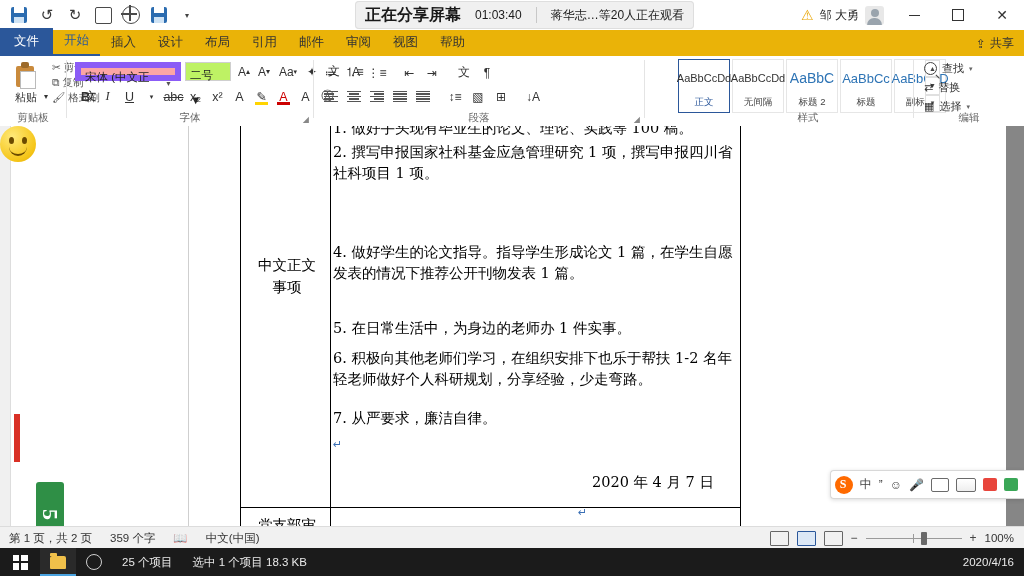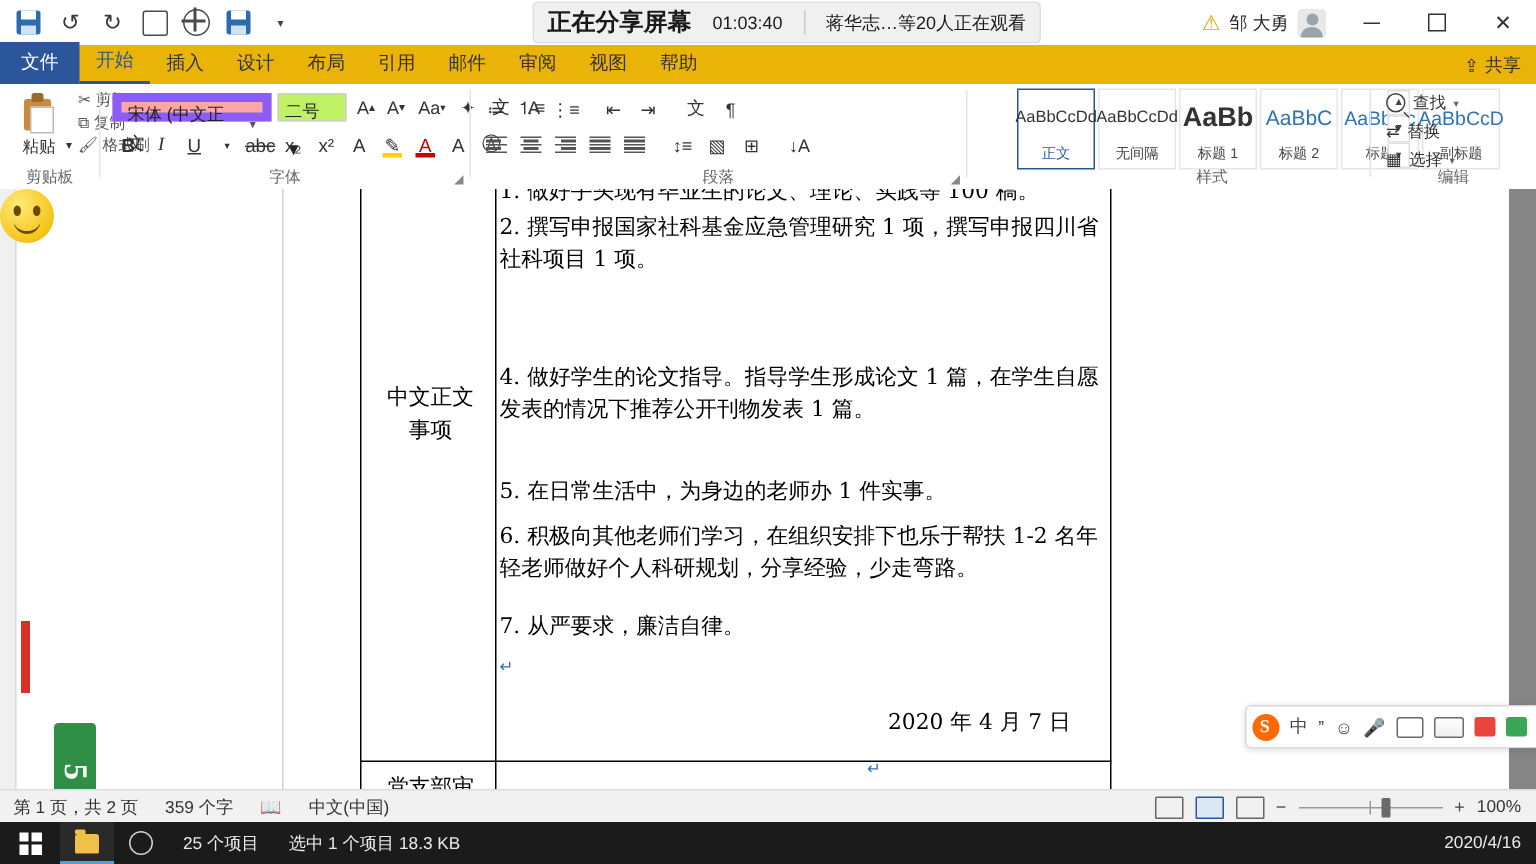--- a/index.html
+++ b/index.html
@@ -391,24 +391,20 @@
     <div class="grp styles">
       <div class="sgal">
         <div class="scard sel">
           <div class="prev">AaBbCcDd</div>
           <div class="nm">正文</div>
         </div>
         <div class="scard">
           <div class="prev">AaBbCcDd</div>
           <div class="nm">无间隔</div>
         </div>
-        <div class="scard big">
-          <div class="prev">AaBb</div>
-          <div class="nm">标题 1</div>
-        </div>
         <div class="scard h1">
           <div class="prev">AaBbC</div>
           <div class="nm">标题 2</div>
         </div>
         <div class="scard h2">
           <div class="prev">AaBbCc</div>
           <div class="nm">标题</div>
         </div>
         <div class="scard h2">
           <div class="prev">AaBbCcD</div>

